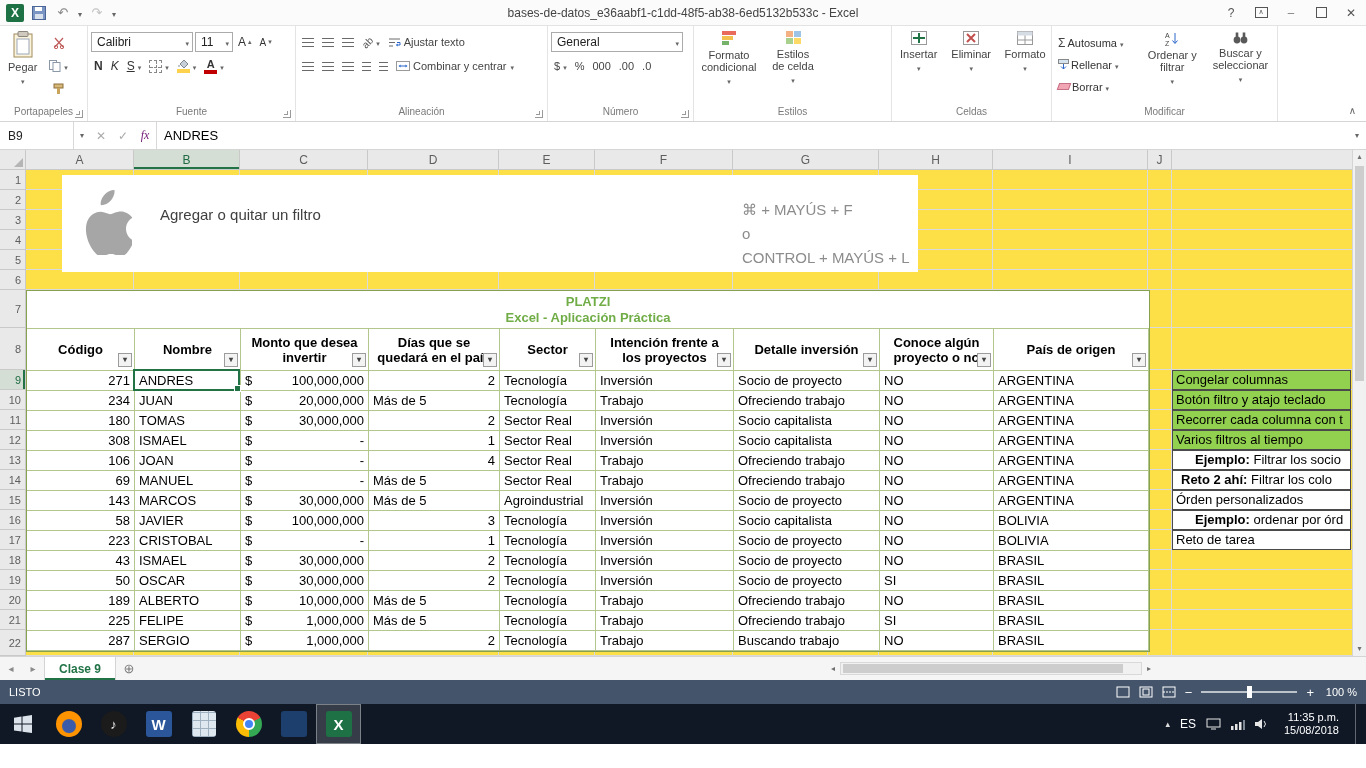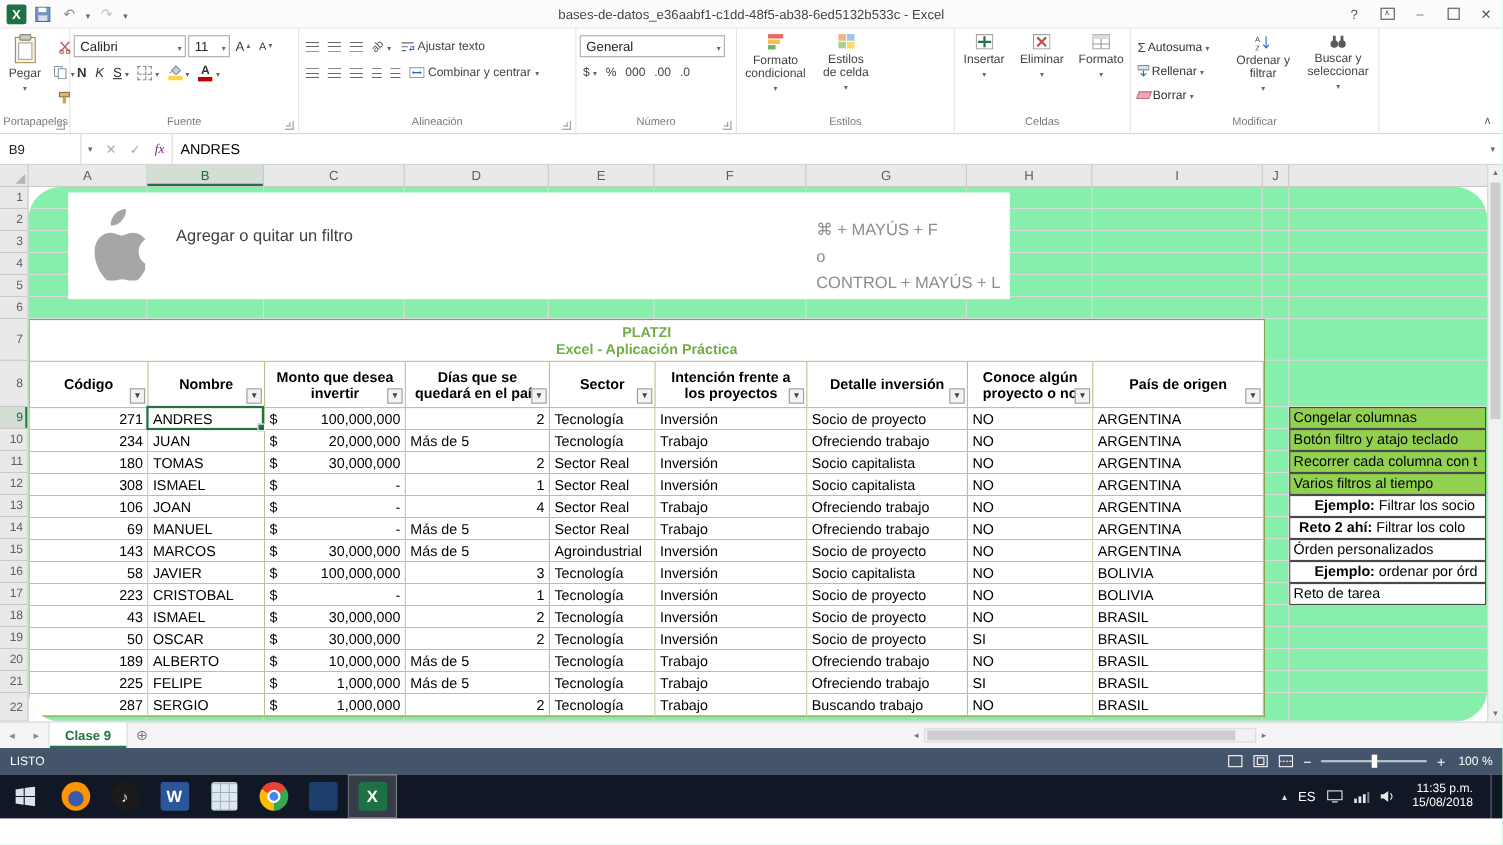--- a/index.html
+++ b/index.html
@@ -93,21 +93,21 @@
   .sheetleft { flex:1; display:flex; flex-direction:column; min-width:0; }
   .colhdr { display:flex; height:20px; background:#E9E9E9; border-bottom:1px solid #C9C9C9; flex:none; }
   .corner { width:26px; border-right:1px solid #C9C9C9; position:relative; flex:none; }
   .corner::after { content:""; position:absolute; right:2px; bottom:2px; border-left:9px solid transparent; border-bottom:9px solid #B5B5B5; }
   .colh { border-right:1px solid #C9C9C9; font-size:12px; color:#5E5E5E; display:flex; align-items:center; justify-content:center; flex:none; }
   .colh.sel { background:#D4DED4; color:#1E6B43; box-shadow:inset 0 -2px 0 #217346; }
   .sheetbody { display:flex; flex:1; min-height:0; }
   .rowhdrs { width:26px; background:#E9E9E9; border-right:1px solid #C9C9C9; flex:none; display:flex; flex-direction:column; overflow:hidden; }
   .rowh { border-bottom:1px solid #C9C9C9; font-size:11px; color:#5E5E5E; display:flex; align-items:center; justify-content:flex-end; padding-right:4px; flex:none; }
   .rowh.sel { background:#D4DED4; color:#1E6B43; box-shadow:inset -2px 0 0 #217346; }
-  .cells { position:relative; flex:1; overflow:hidden; background:#86efac;border-radius:29px; }
+  .cells { position:relative; flex:1; overflow:hidden; background:#fde047; }
   .vline { position:absolute; top:0; bottom:0; width:1px; background:#DADADA; z-index:0; }
   .hline { position:absolute; left:0; right:0; height:1px; background:#DADADA; z-index:0; }
 
   .notebox { position:absolute; left:36px; top:5px; width:856px; height:97px; background:#fff; z-index:1; }
   .apple { position:absolute; left:14px; top:14px; }
   .nb-title { position:absolute; left:98px; top:31px; font-size:15px; color:#404040; }
   .nb-short { position:absolute; left:680px; top:23px; font-size:15px; color:#8C8C8C; line-height:24px; }
 
   .dtable { position:absolute; display:grid; background:#fff; border:1px solid #87A14F; z-index:2; }
   .t-title { grid-column:1 / -1; display:flex; flex-direction:column; align-items:center; justify-content:center; border-bottom:1px solid #B3C78C; color:#70AD47; font-weight:bold; font-size:13px; line-height:16px; }
@@ -201,21 +201,21 @@
       <span class="wc-rib"></span>
       <span class="wc-min"></span>
       <span class="wc-max"></span>
       <span class="wc-close"></span>
     </div>
   </div>
 
 
   <div class="ribbon">
 
-    <div class="rgroup" style="width:64px">
+    <div class="rgroup" style="width:88px">
       <div class="rgc">
         <div class="bigbtn">
           <span class="bicon">
             <svg width="22" height="27">
                 <rect x="2" y="3" width="18" height="23" fill="#FBF3DC" stroke="#A08C5A"></rect>
                 <rect x="6" y="0.5" width="10" height="5" rx="1" fill="#CFC9BE" stroke="#8B857C"></rect>
                 <rect x="5" y="8" width="12" height="15" fill="#fff" stroke="#9AA7B8"></rect>
               </svg>
           </span>
           <span class="blbl">Pegar</span>

